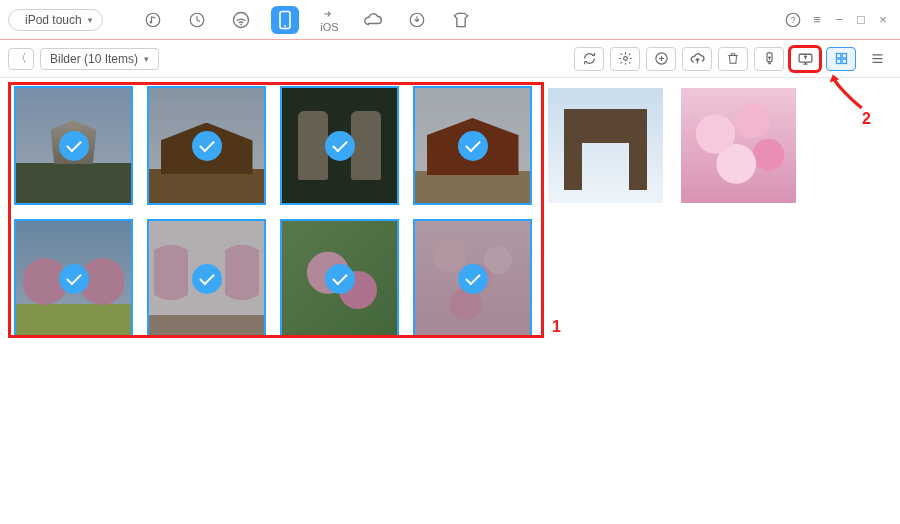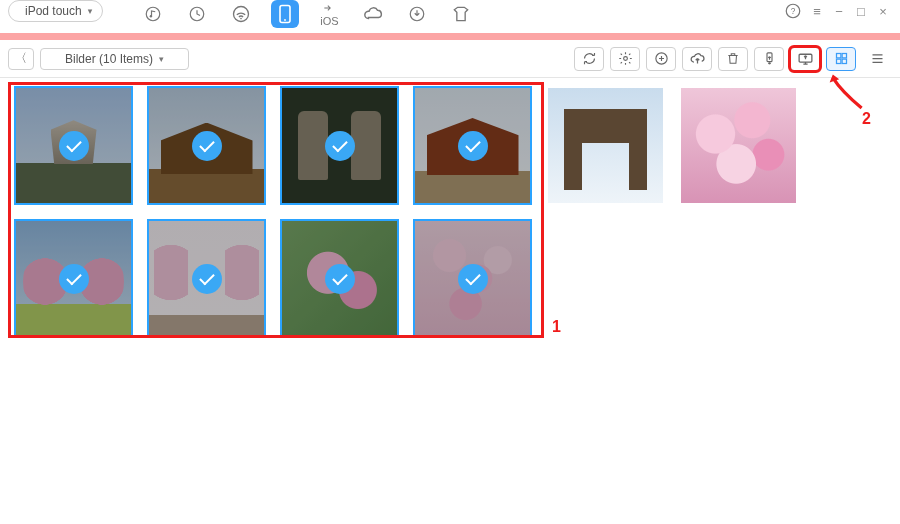--- a/index.html
+++ b/index.html
@@ -8,23 +8,23 @@
     height: 524px;
     font-family: -apple-system, "Segoe UI", Arial, sans-serif;
     font-size: 12px;
     background: #fff;
     color: #555;
     overflow: hidden;
   }
   
   .topbar {
     height: 40px;
-    border-bottom: 7px solid #fca5a5;
+    border-bottom: 1px solid #fca5a5;
     display: flex;
-    align-items: flex-start;
+    align-items: center;
     padding: 0 8px;
     gap: 8px;
   }
   .device-dd {
     display: flex; align-items: center;
     border: 1px solid #d0d0d0;
     border-radius: 14px;
     height: 22px;
     padding: 0 10px;
     gap: 6px;
@@ -60,21 +60,21 @@
   .backbtn {
     width: 26px; height: 22px;
     border: 1px solid #d0d0d0; border-radius: 4px;
     display:flex; align-items:center; justify-content:center;
     font-size: 12px; color:#555;
   }
   .folder-dd {
     height: 22px;
     border: 1px solid #d0d0d0; border-radius: 4px;
     display:flex; align-items:center; gap:6px;
-    padding: 0 24px;
+    padding: 0 9px;
   }
   .rightactions { display:flex; gap:6px; align-items:center; }
   .actbtn {
     width: 30px; height: 24px;
     border: 1px solid #d0d0d0; border-radius: 4px;
     display:flex; align-items:center; justify-content:center;
     background:#fff; color:#666;
   }
   .actbtn.highlight-red { outline: 3px solid #ef1c1c; outline-offset: -1px; }
   .actbtn.highlight-blue { border-color:#3a9cf7; color:#3a9cf7; background:#eaf4ff; }

